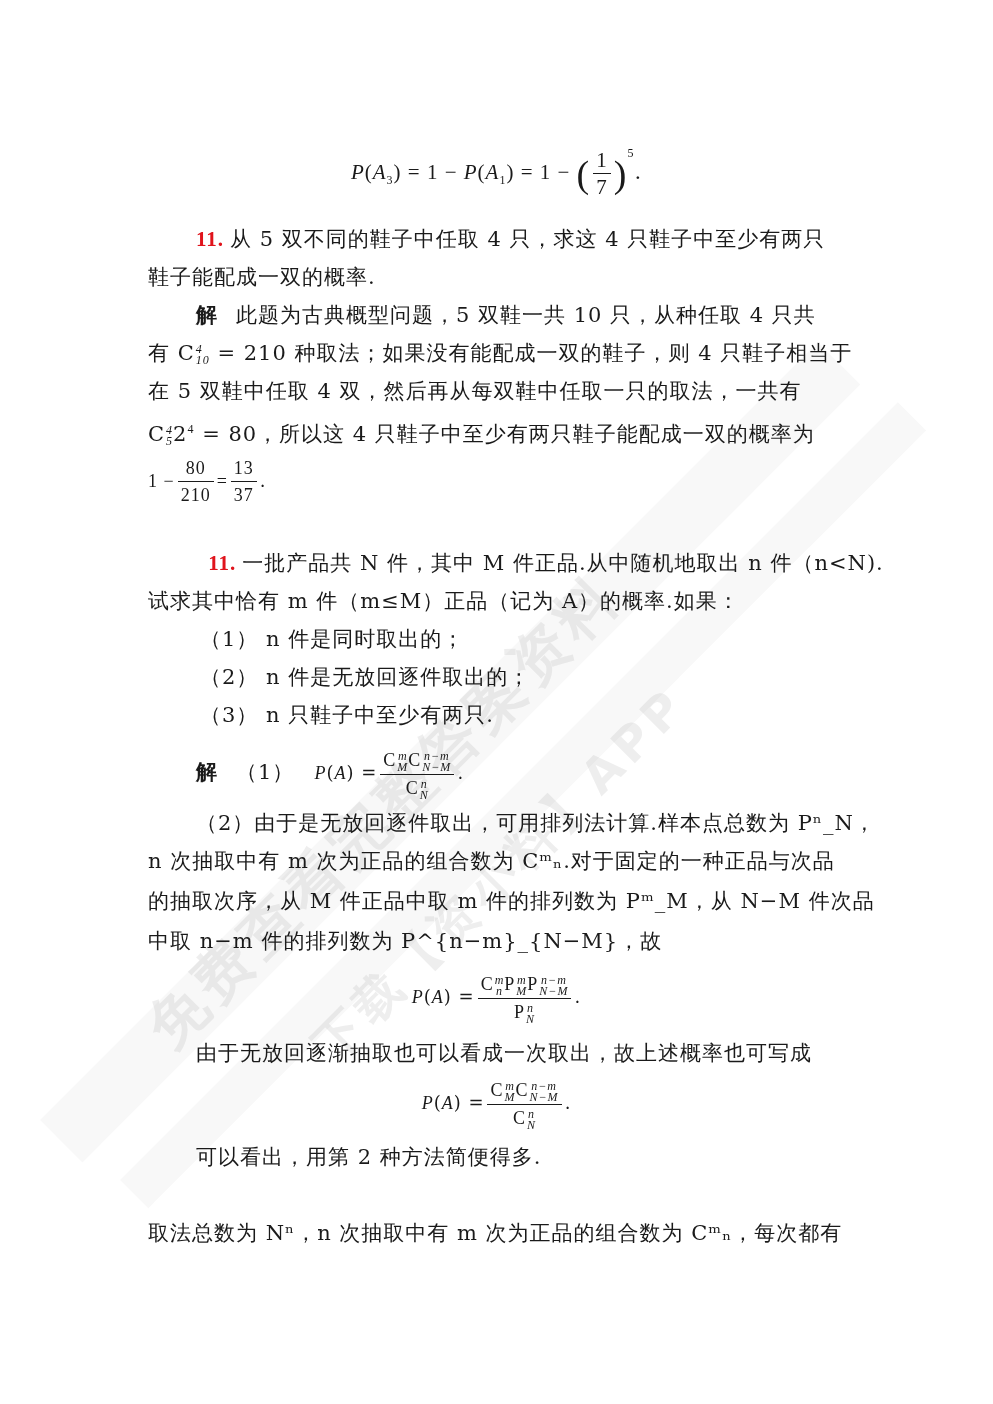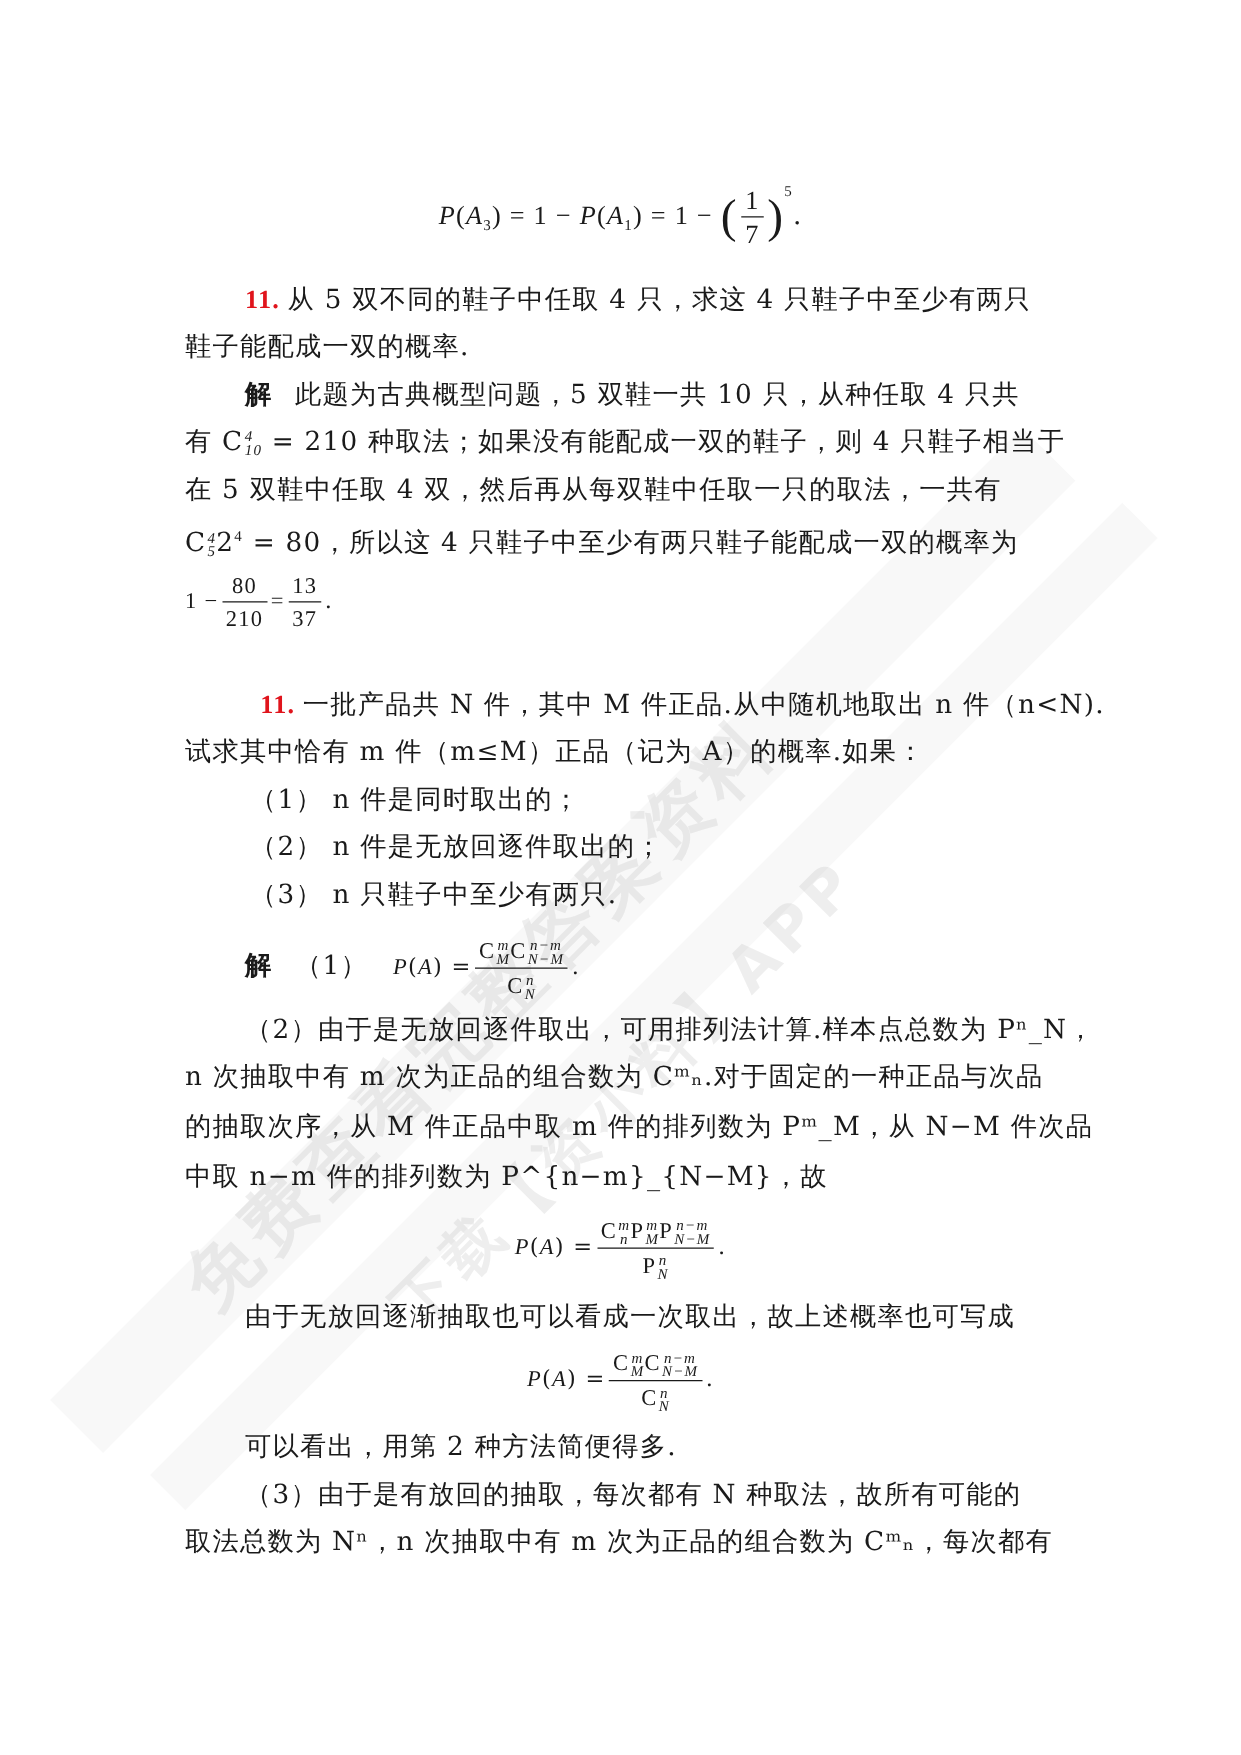--- a/index.html
+++ b/index.html
@@ -143,16 +143,15 @@
             <span>N−M</span>
           </span></span>
         <span class="d">C<span class="ss">
             <span>n</span>
             <span>N</span>
           </span></span>
       </span>.
   </div>
 
   <div class="line indent" style="top:1142px;">可以看出，用第 2 种方法简便得多.</div>
-  <div class="line indent" style="top:1180px;">（3）由于是有放回的抽取，每次都有 N 种取法，故所有可能的</div>
   <div class="line" style="top:1218px;">取法总数为 Nⁿ，n 次抽取中有 m 次为正品的组合数为 Cᵐₙ，每次都有</div>
 
 </div>
 
 </body></html>

